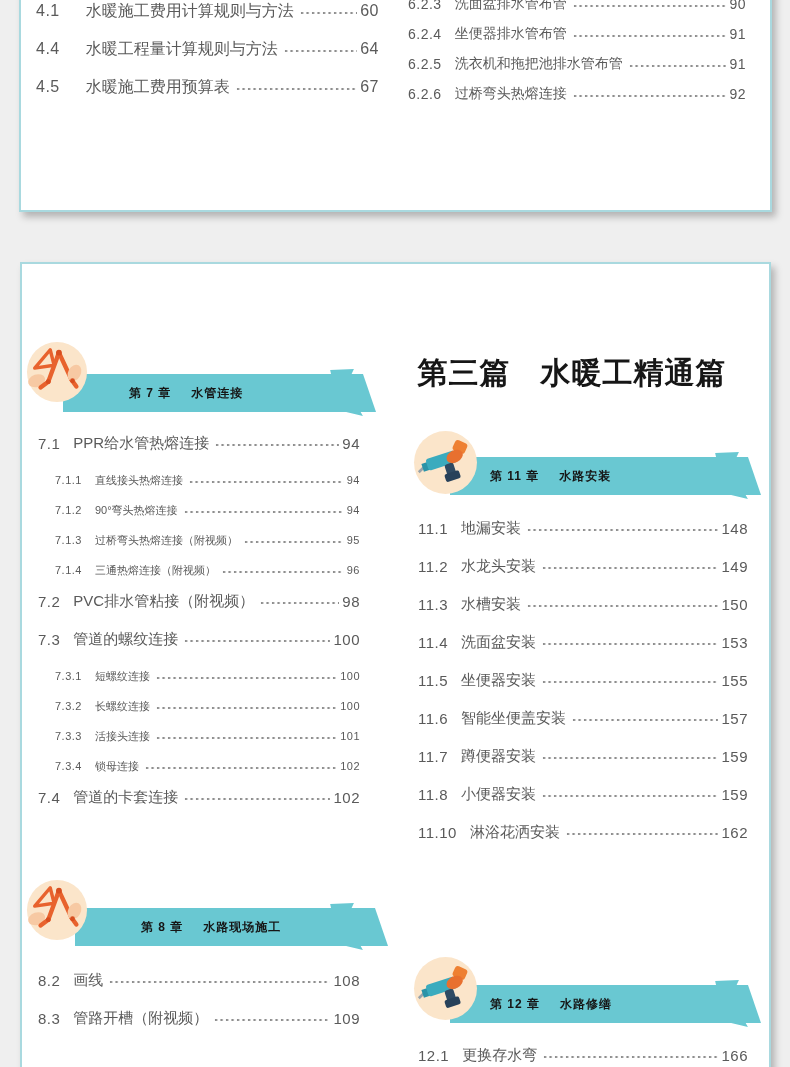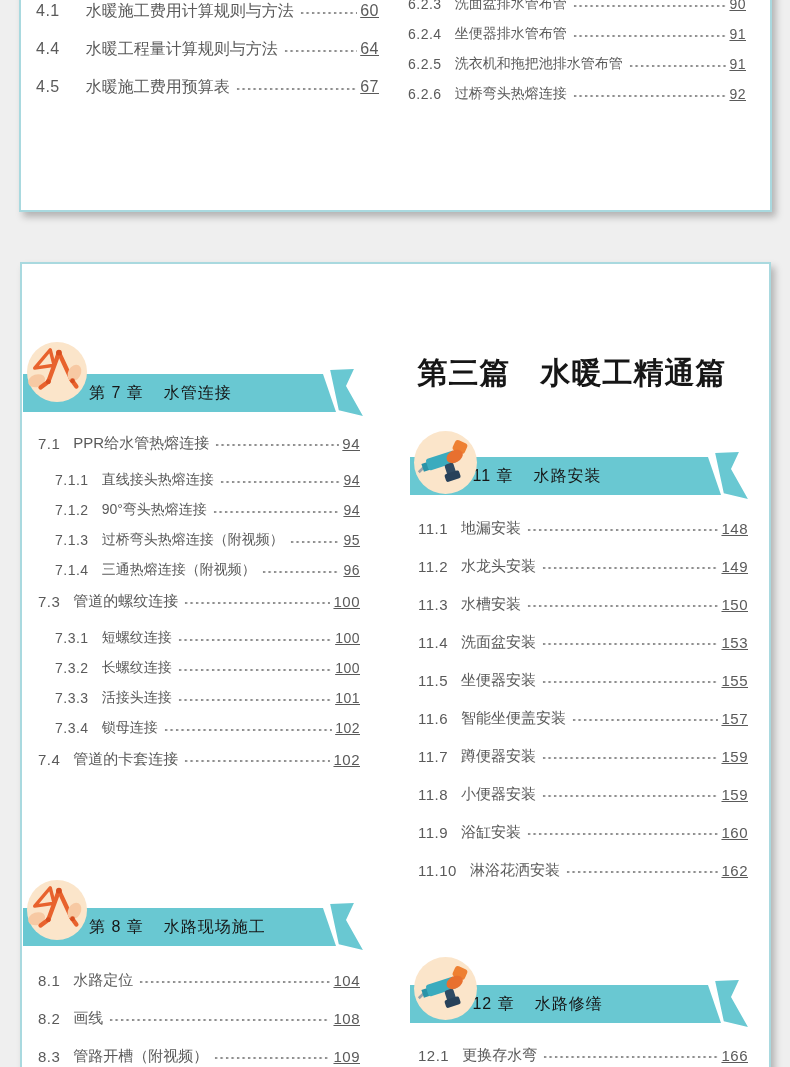--- a/index.html
+++ b/index.html
@@ -24,54 +24,54 @@
   .toclist{position:absolute;}
   #p1-left{left:15px;top:39px;width:343px;}
   #p1-right{left:387px;top:33px;width:338px;}
   #ch7-list{left:16px;top:169px;width:322px;}
   #ch8-list{left:16px;top:706px;width:322px;}
   #ch11-list{left:396px;top:254px;width:330px;}
   #ch12-list{left:396px;top:781px;width:330px;}
 
   .toc-row{display:flex;align-items:center;white-space:nowrap;}
   .toc-row.l1{height:20px;margin-bottom:18px;font-size:15px;}
-  .toc-row.l2{height:18px;margin-bottom:12px;font-size:14px;padding-left:17px;}
+  .toc-row.l2{height:18px;margin-bottom:12px;font-size:11px;padding-left:17px;}
   #p1-left .toc-row.l1{font-size:16px;}
   #p1-left .num{margin-right:26px;}
   #p1-right .toc-row.l2{padding-left:0;font-size:14px;}
   .num{margin-right:13px;letter-spacing:0.5px;}
   .leader{
     flex:1;height:7px;align-self:center;margin:4px 3px 0 6px;
     background-image:radial-gradient(circle at 2px 3px,var(--dots) 1.15px,transparent 1.5px);
     background-size:5.5px 7px;background-repeat:repeat-x;
   }
-  .pagenum{letter-spacing:0.5px;text-decoration:underline;}
+  .pagenum{letter-spacing:0.5px;}
 
   .part-title{
     position:absolute;left:380px;top:89px;width:340px;text-align:center;
     font-size:30px;font-weight:bold;color:var(--heading);letter-spacing:1px;
   }
   .part-title .gap{display:inline-block;width:30px;}
 
   .banner-band{
     position:absolute;height:38px;background:var(--banner);
     clip-path:polygon(0 0,calc(100% - 13px) 0,100% 100%,0 100%);
-    line-height:38px;font-size:16px;font-weight:normal;color:var(--heading);
-    letter-spacing:1px;z-index:2;
+    line-height:38px;font-size:12px;font-weight:bold;color:var(--heading);
+    letter-spacing:1px;z-index:2;margin-left:40px;
   }
   .banner-band .chap-name{margin-left:20px;}
   .pad-l{padding-left:66px;}
   .pad-r{padding-left:40px;}
   .banner-tail{
     position:absolute;width:36px;height:47px;background:var(--banner);z-index:1;
     clip-path:polygon(6% 2%,72% 0,50% 36%,97% 100%,30% 88%);
   }
   .chap-icon{position:absolute;z-index:3;}
   #ch7-band{left:1px;top:110px;width:313px;}   #ch7-tail{left:306px;top:105px;}  #ch7-icon{left:4px;top:77px;width:62px;height:62px;}
-  #ch8-band{left:1px;top:644px;width:313px;}   #ch8-tail{left:306px;top:639px;}  #ch8-icon{left:4px;top:615px;width:62px;height:62px;}
+  #ch8-band{left:13px;top:644px;width:313px;}   #ch8-tail{left:306px;top:639px;}  #ch8-icon{left:4px;top:615px;width:62px;height:62px;}
   #ch11-band{left:388px;top:193px;width:311px;} #ch11-tail{left:691px;top:188px;} #ch11-icon{left:391px;top:166px;width:65px;height:65px;}
   #ch12-band{left:388px;top:721px;width:311px;} #ch12-tail{left:691px;top:716px;} #ch12-icon{left:391px;top:692px;width:65px;height:65px;}
 </style>
 </head>
 <body>
 
 <div class="page" id="page-top">
   <div class="toclist" id="p1-left">
       <div class="toc-row l1">
         <span class="num">4.1</span>
@@ -166,20 +166,26 @@
         <span class="leader"></span>
         <span class="pagenum">95</span>
       </div>
       <div class="toc-row l2">
         <span class="num">7.1.4</span>
         <span class="title">三通热熔连接（附视频）</span>
         <span class="leader"></span>
         <span class="pagenum">96</span>
       </div>
       <div class="toc-row l1">
+        <span class="num">7.2</span>
+        <span class="title">PVC排水管粘接（附视频）</span>
+        <span class="leader"></span>
+        <span class="pagenum">98</span>
+      </div>
+      <div class="toc-row l1">
         <span class="num">7.3</span>
         <span class="title">管道的螺纹连接</span>
         <span class="leader"></span>
         <span class="pagenum">100</span>
       </div>
       <div class="toc-row l2">
         <span class="num">7.3.1</span>
         <span class="title">短螺纹连接</span>
         <span class="leader"></span>
         <span class="pagenum">100</span>
@@ -224,26 +230,20 @@
       <line x1="23" y1="42" x2="15" y2="48"></line>
         <line x1="47" y1="40" x2="52" y2="47"></line>
     </g>
     <ellipse cx="50" cy="33" rx="6.5" ry="9" fill="var(--hand_peach)" transform="rotate(28 50 33)"></ellipse>
     <circle cx="34" cy="12" r="3" fill="#d84e1f"></circle>
       <circle cx="23" cy="42" r="2.5" fill="#d84e1f"></circle>
       <circle cx="48" cy="41" r="2.5" fill="#d84e1f"></circle>
   </svg>
   <div class="toclist" id="ch8-list">
       <div class="toc-row l1">
-        <span class="num">8.1</span>
-        <span class="title">水路定位</span>
-        <span class="leader"></span>
-        <span class="pagenum">104</span>
-      </div>
-      <div class="toc-row l1">
         <span class="num">8.2</span>
         <span class="title">画线</span>
         <span class="leader"></span>
         <span class="pagenum">108</span>
       </div>
       <div class="toc-row l1">
         <span class="num">8.3</span>
         <span class="title">管路开槽（附视频）</span>
         <span class="leader"></span>
         <span class="pagenum">109</span>
@@ -314,26 +314,20 @@
         <span class="leader"></span>
         <span class="pagenum">159</span>
       </div>
       <div class="toc-row l1">
         <span class="num">11.8</span>
         <span class="title">小便器安装</span>
         <span class="leader"></span>
         <span class="pagenum">159</span>
       </div>
       <div class="toc-row l1">
-        <span class="num">11.9</span>
-        <span class="title">浴缸安装</span>
-        <span class="leader"></span>
-        <span class="pagenum">160</span>
-      </div>
-      <div class="toc-row l1">
         <span class="num">11.10</span>
         <span class="title">淋浴花洒安装</span>
         <span class="leader"></span>
         <span class="pagenum">162</span>
       </div>
     </div>
 
   <div class="banner-tail" id="ch12-tail"></div>
   <div class="banner-band pad-r" id="ch12-band">
     <span>第 12 章</span><span class="chap-name">水路修缮</span>

